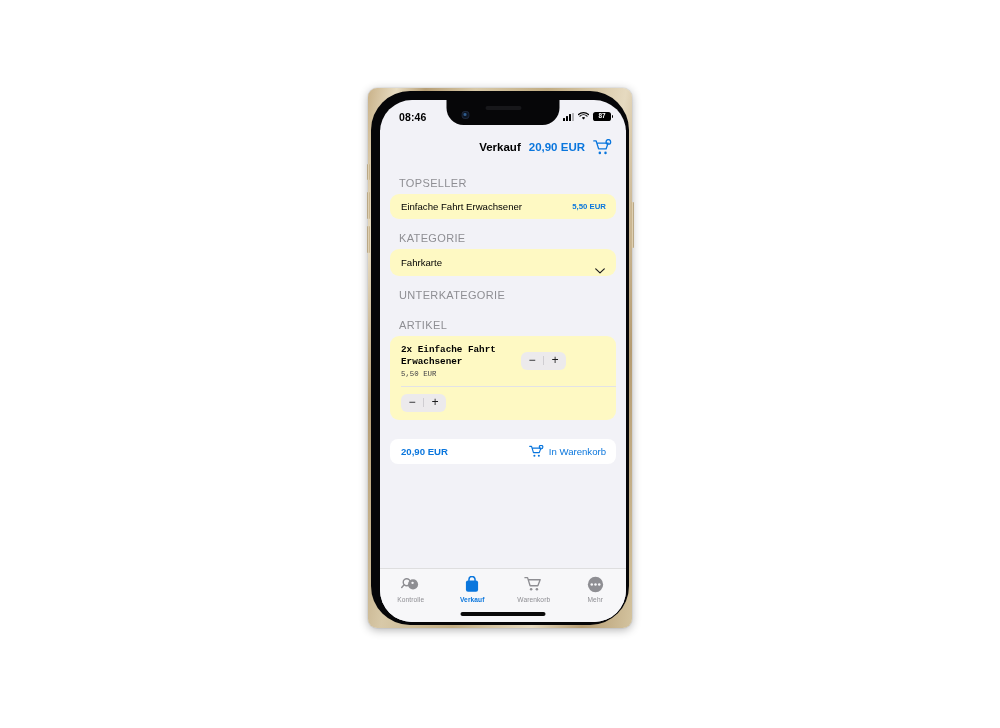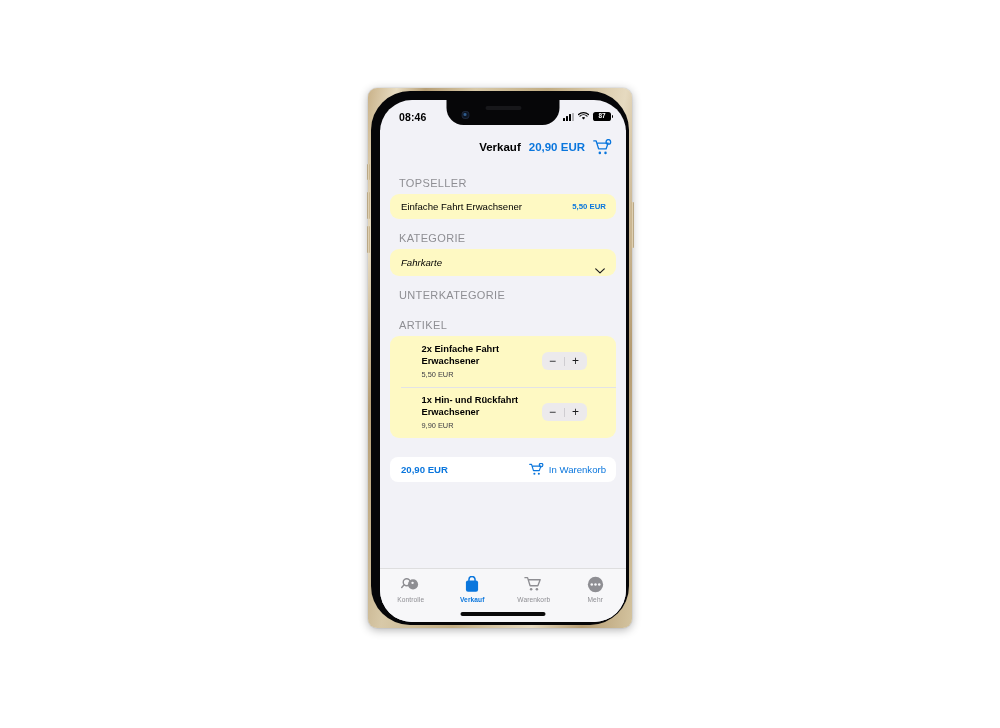--- a/index.html
+++ b/index.html
@@ -230,38 +230,38 @@
     color: #0a76dd;
   }
 
   
   .select-row {
     height: 27px;
     display: flex;
     align-items: center;
     justify-content: space-between;
     padding: 0 11px 0 11px;
-    font-style: italic;
   }
   .select-value {
     font-size: 9.6px;
     color: #000;
   }
   .chev {
     width: 10px; height: 6px;
   }
 
   
   #artikel-card { padding: 0; overflow: hidden; }
   .artikel-row {
     display: flex;
     align-items: center;
-    justify-content: center;
+    justify-content: flex-start;
     padding: 8px 9px 8px 11px;
     position: relative;
+    font-family: Liberation Mono, monospace;
   }
   .artikel-row + .artikel-row::before {
     content: "";
     position: absolute;
     left: 11px; right: 0; top: 0;
     height: 1px;
     background: #e3e3e6;
   }
   .artikel-info { display: flex; flex-direction: column; gap: 1px; }
   .artikel-title {
@@ -460,24 +460,20 @@
               <span class="artikel-price">5,50 EUR</span>
             </div>
             <div class="stepper">
               <span class="stepper-btn">−</span>
               <span class="stepper-div"></span>
               <span class="stepper-btn">+</span>
             </div>
           </div>
 
           <div class="artikel-row">
-            <div class="artikel-info">
-              <span class="artikel-title">1x Hin- und Rückfahrt Erwachsener</span>
-              <span class="artikel-price">9,90 EUR</span>
-            </div>
             <div class="stepper">
               <span class="stepper-btn">−</span>
               <span class="stepper-div"></span>
               <span class="stepper-btn">+</span>
             </div>
           </div>
 
         </div>
 
         <div id="cart-bar">

